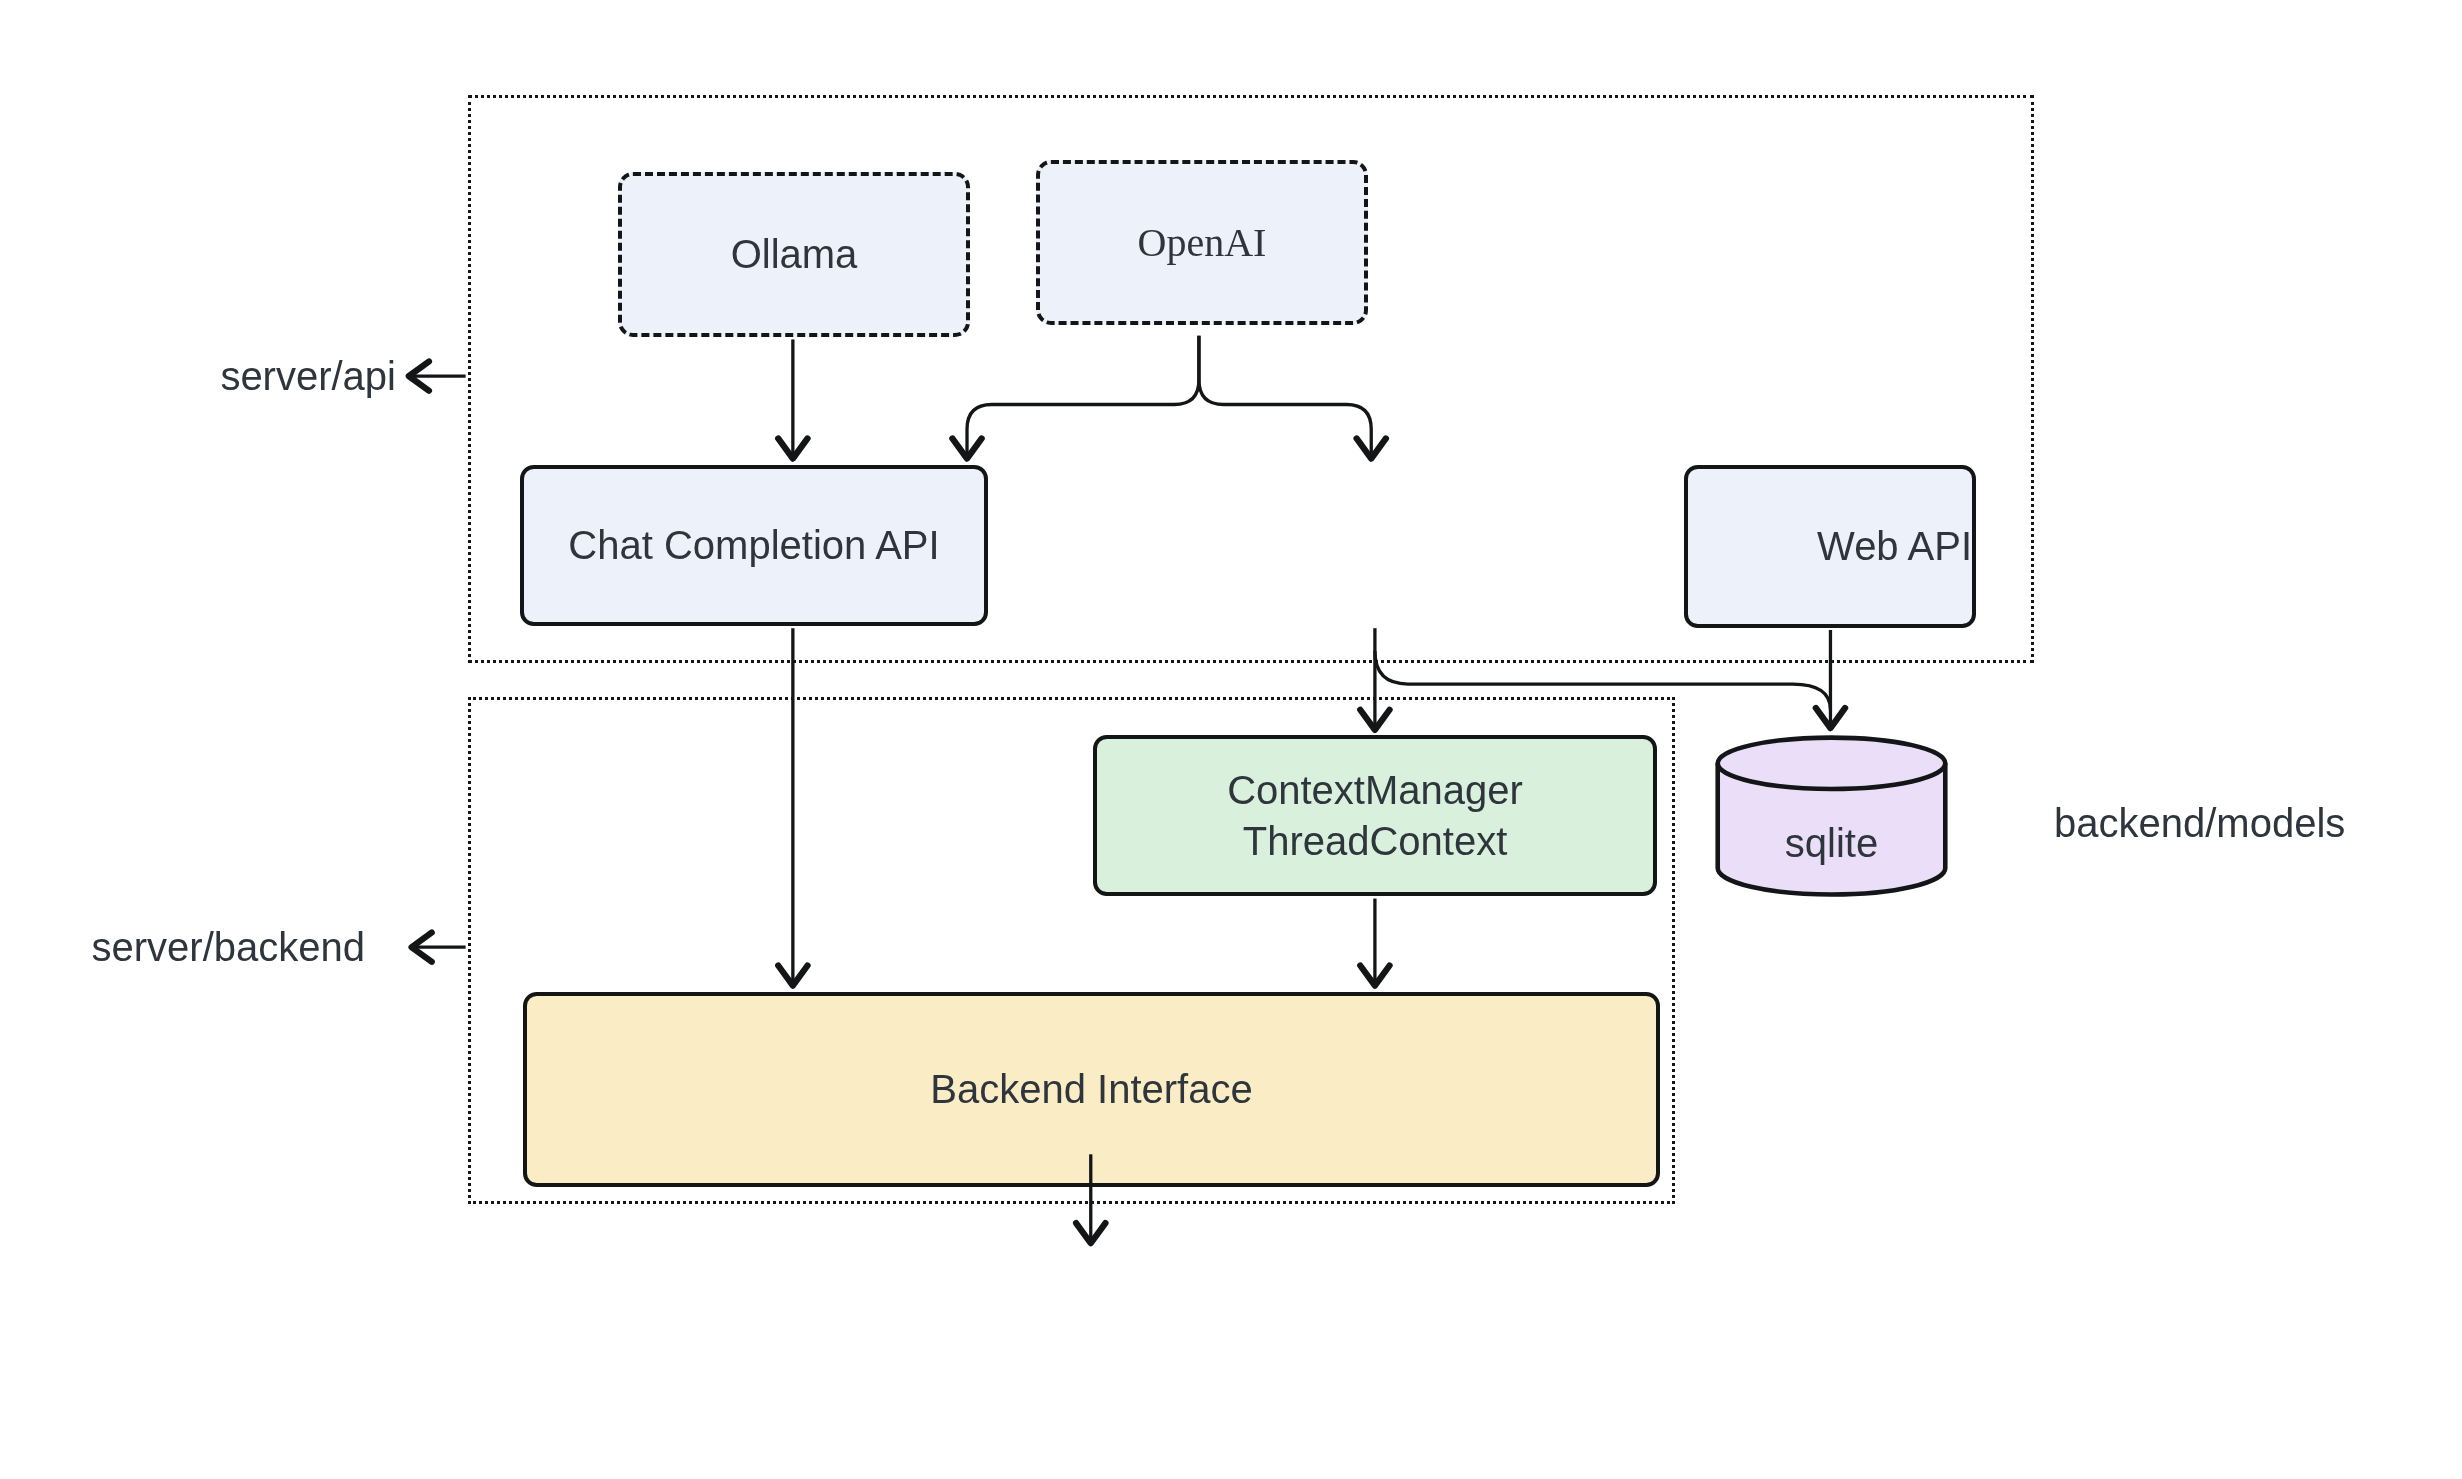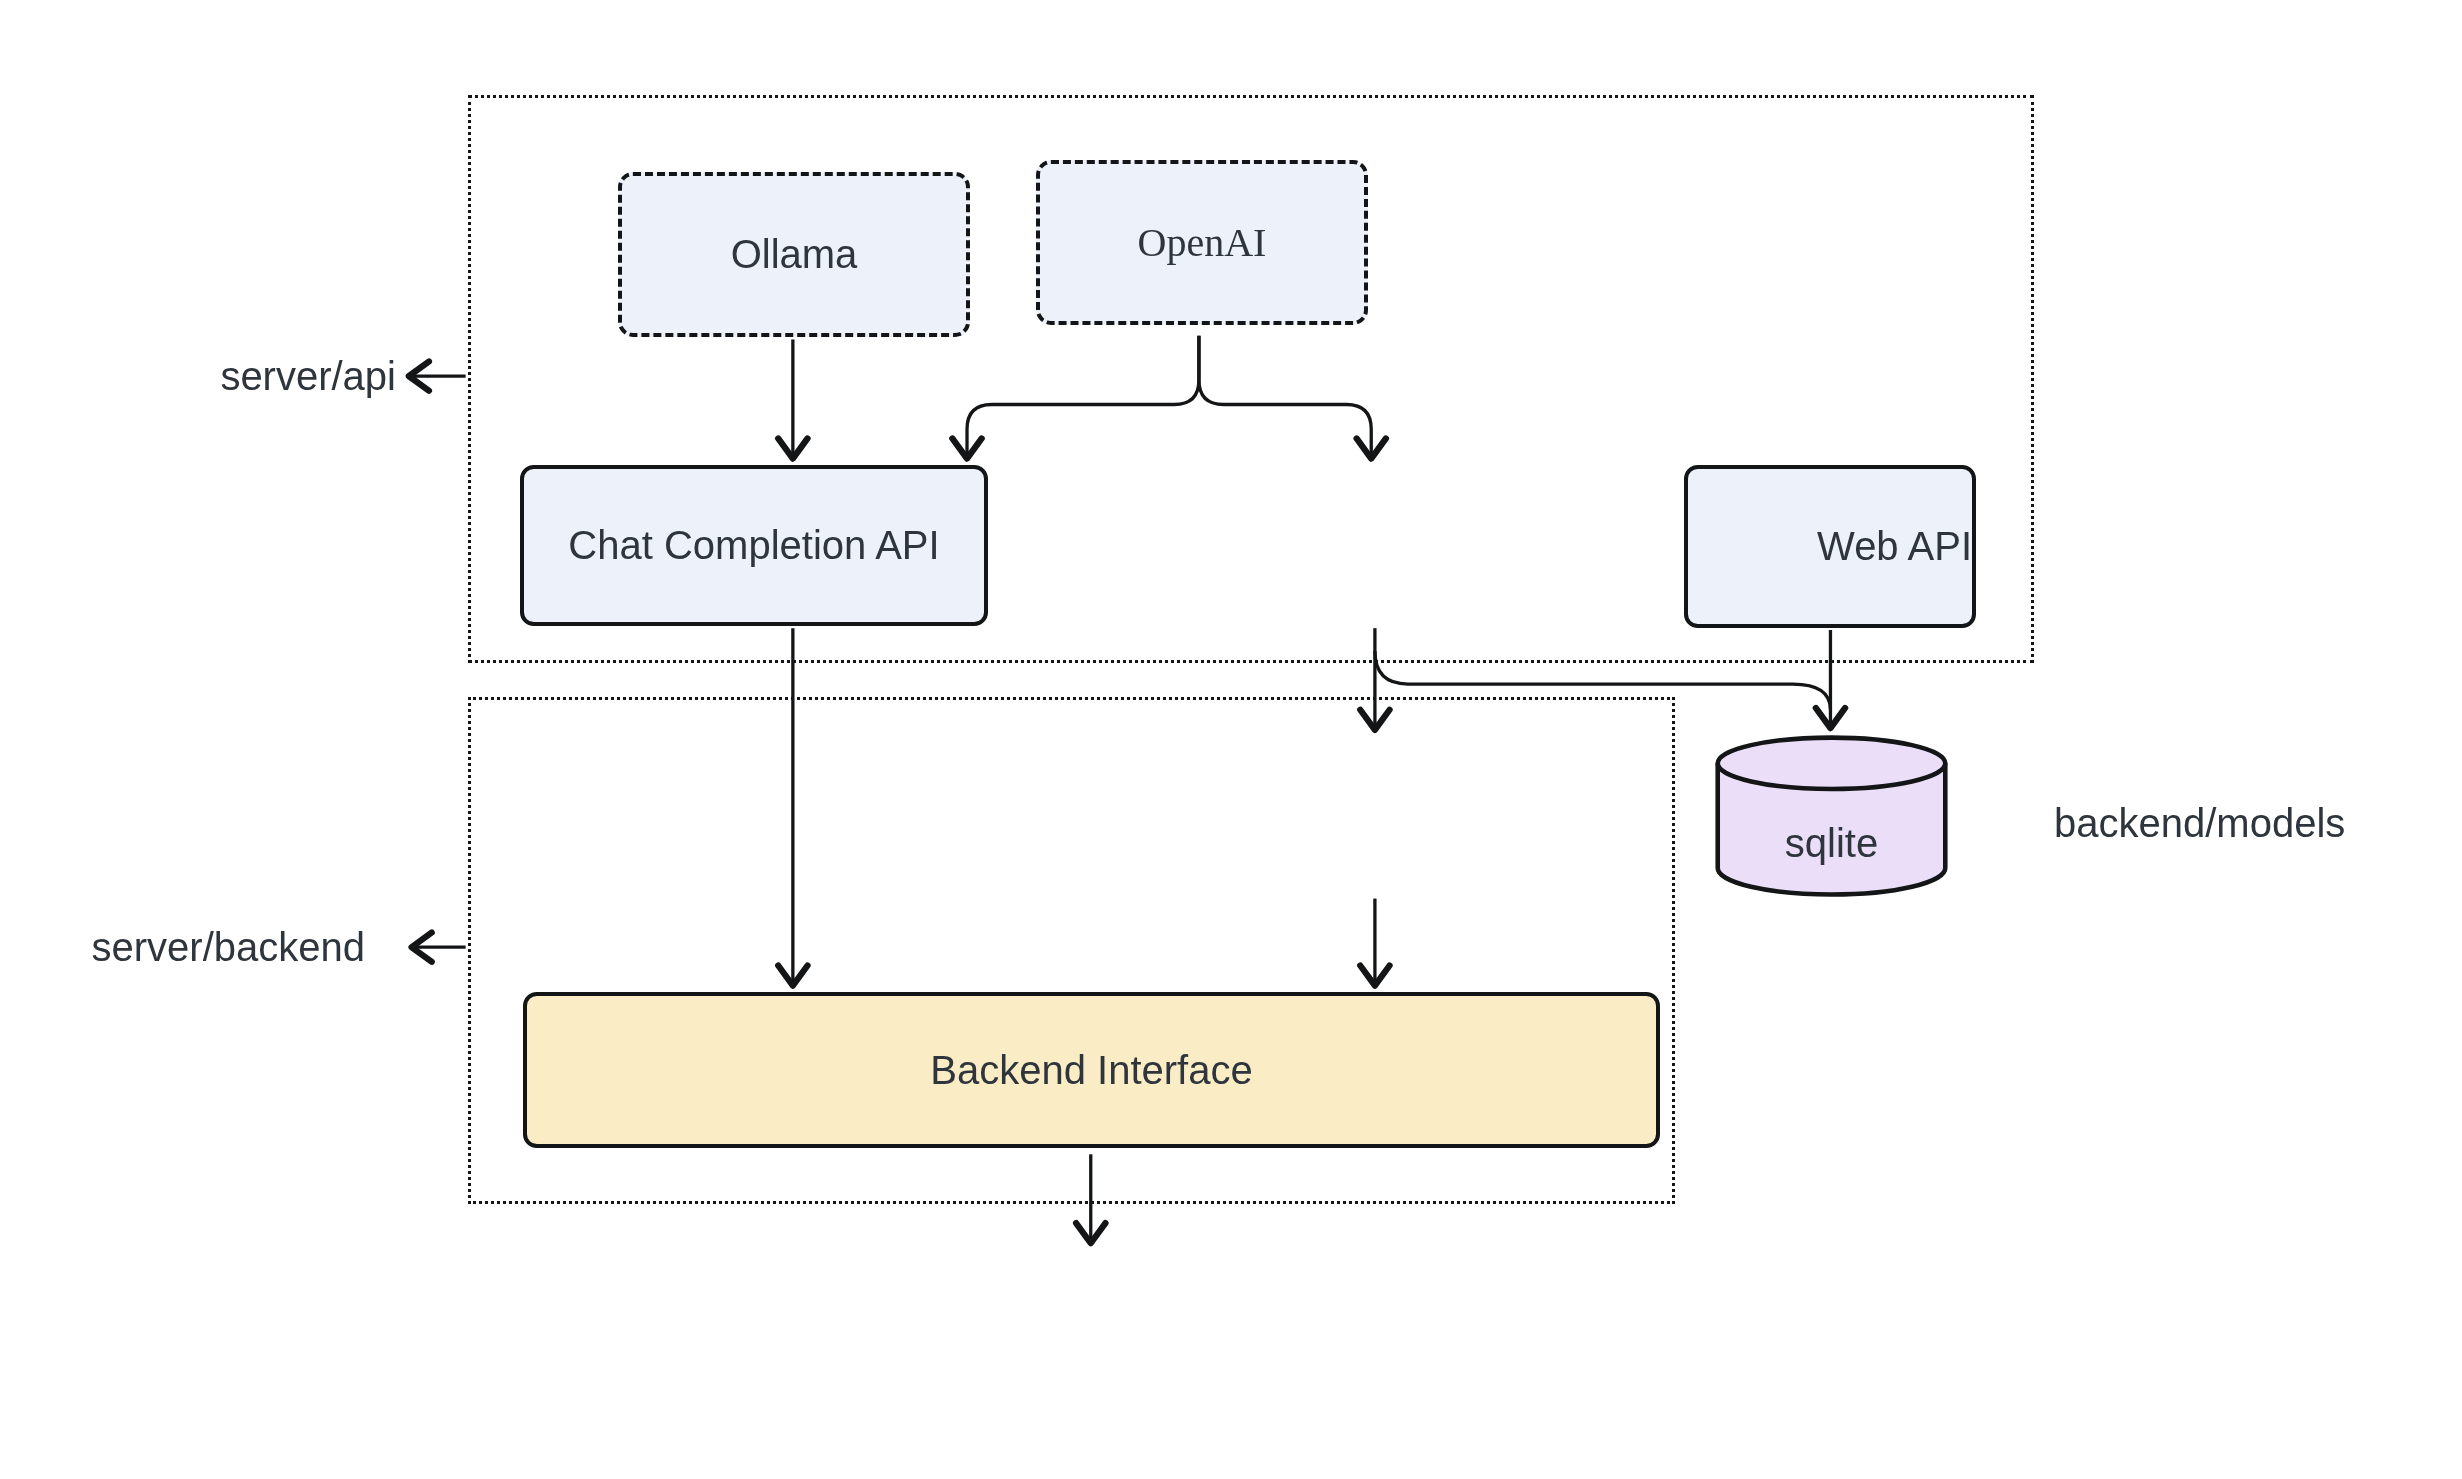--- a/index.html
+++ b/index.html
@@ -79,30 +79,34 @@
 
   <div class="node fill-blue" style="left:520px;top:465px;width:468px;height:161px;">
     <span>Chat Completion API</span>
   </div>
 
 
   <div class="node fill-blue" style="left:1684px;top:465px;width:292px;height:163px;align-items:flex-end;">
     <span>Web API</span>
   </div>
 
+  <div class="node fill-green" style="left:1093px;top:735px;width:564px;height:161px;">
+    <span>ContextManager</span>
+    <span>ThreadContext</span>
+  </div>
 
   <div class="cyl" style="left:1713px;top:733px;width:237px;height:167px;">
     <svg width="237" height="167" viewBox="0 0 258 182">
       <path class="cyl-shape" d="M5 33 L5 147 A124 29 0 0 0 253 147 L253 33"></path>
       <ellipse class="cyl-shape" cx="129" cy="33" rx="124" ry="28"></ellipse>
     </svg>
     <div class="cyl-label">sqlite</div>
   </div>
 
-  <div class="node fill-yellow" style="left:523px;top:992px;width:1137px;height:156px;">
+  <div class="node fill-yellow" style="left:523px;top:992px;width:1137px;height:195px;">
     <span>Backend Interface</span>
   </div>
 
 
   <svg class="edges" width="2462" height="1480" viewBox="0 0 2686 1614">
 
     <path class="line" d="M865 370 V497"></path>
     <path class="head" d="M849 478 L865 500 L881 478"></path>
 
     <path class="line" d="M1308 366 V414 Q1308 441 1281 441 H1082 Q1055 441 1055 468 V497"></path>

